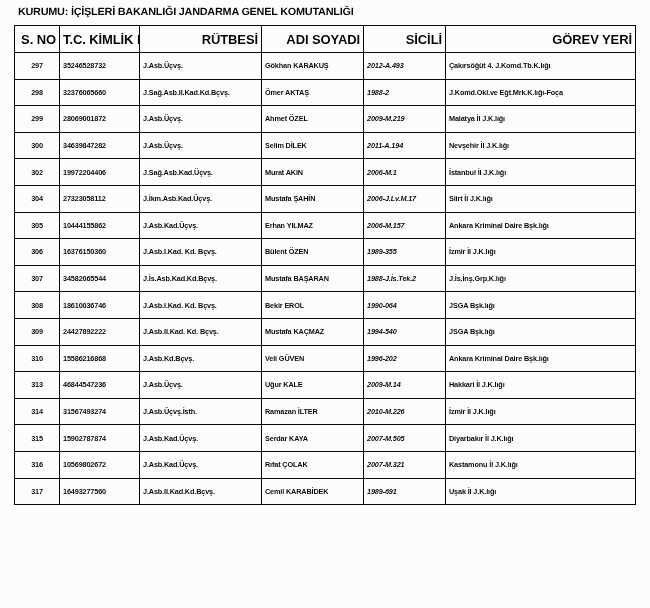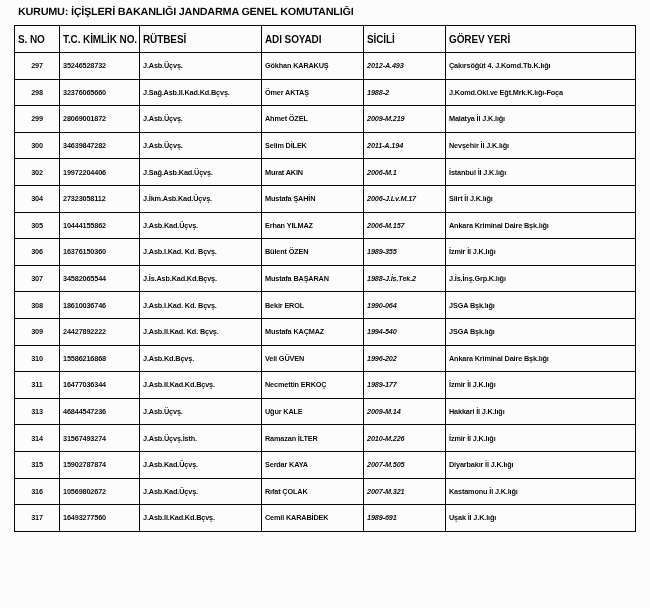--- a/index.html
+++ b/index.html
@@ -54,22 +54,22 @@
   table.roster td {
     border: 1px solid #141414;
     padding: 0 3px;
     vertical-align: middle;
     overflow: hidden;
     white-space: nowrap;
   }
 
   table.roster thead th {
     height: 26px;
-    text-align: left;
-    font-size: 10px;
+    text-align: right;
+    font-size: 13px;
     font-weight: bold;
     letter-spacing: -0.1px;
   }
 
   table.roster tbody td {
     height: 25.6px;
     font-weight: bold;
     letter-spacing: -0.15px;
   }
 
@@ -201,28 +201,20 @@
           </tr>
           <tr>
             <td class="c-sno">310</td>
             <td class="c-tc">15586216868</td>
             <td class="c-rutbe">J.Asb.Kd.Bçvş.</td>
             <td class="c-ad">Veli GÜVEN</td>
             <td class="c-sicil">1996-202</td>
             <td class="c-gorev">Ankara Kriminal Daire Bşk.lığı</td>
           </tr>
           <tr>
-            <td class="c-sno">311</td>
-            <td class="c-tc">16477036344</td>
-            <td class="c-rutbe">J.Asb.II.Kad.Kd.Bçvş.</td>
-            <td class="c-ad">Necmettin ERKOÇ</td>
-            <td class="c-sicil">1989-177</td>
-            <td class="c-gorev">İzmir İl J.K.lığı</td>
-          </tr>
-          <tr>
             <td class="c-sno">313</td>
             <td class="c-tc">46844547236</td>
             <td class="c-rutbe">J.Asb.Üçvş.</td>
             <td class="c-ad">Uğur KALE</td>
             <td class="c-sicil">2009-M.14</td>
             <td class="c-gorev">Hakkari İl J.K.lığı</td>
           </tr>
           <tr>
             <td class="c-sno">314</td>
             <td class="c-tc">31567493274</td>

